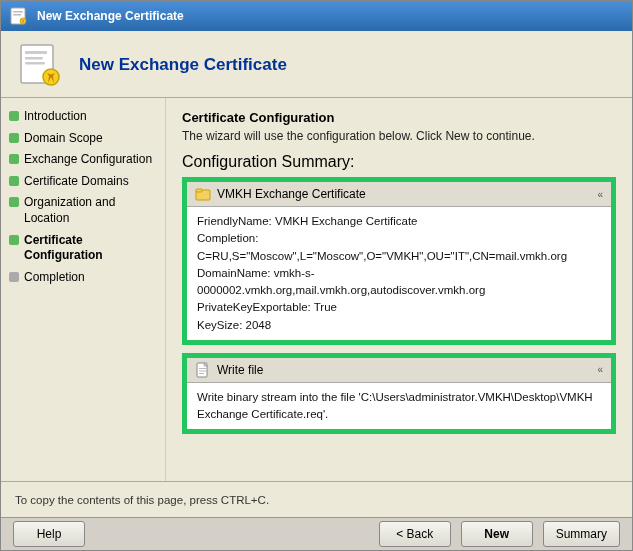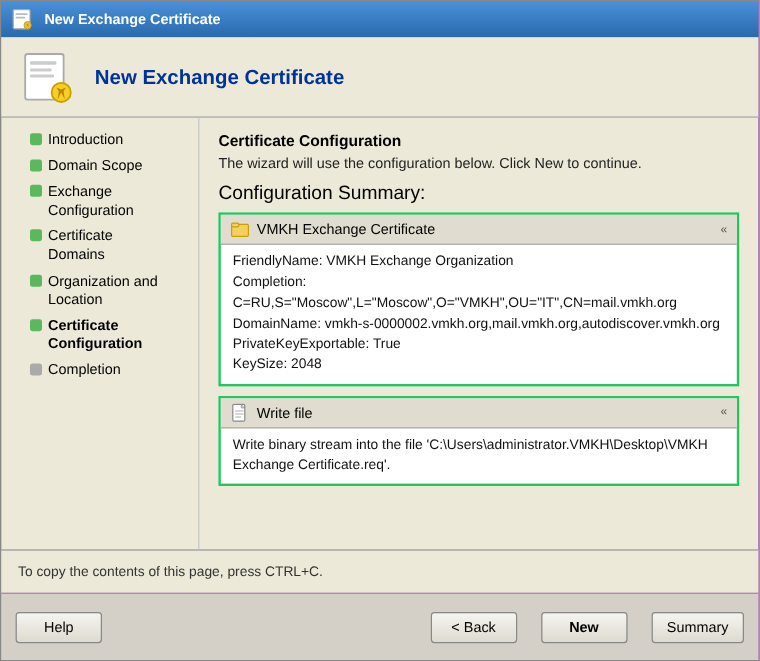--- a/index.html
+++ b/index.html
@@ -56,21 +56,21 @@
     }
     .main-content {
       display: flex;
       flex: 1;
       overflow: hidden;
     }
     .sidebar {
       width: 165px;
       background: #ece9d8;
       border-right: 1px solid #ccc;
-      padding: 8px 16px;
+      padding: 8px 0;
       flex-shrink: 0;
     }
     .sidebar-item {
       display: flex;
       align-items: flex-start;
       padding: 3px 8px;
       cursor: pointer;
       gap: 5px;
       line-height: 1.3;
     }
@@ -105,21 +105,21 @@
       font-size: 12px;
       margin-bottom: 10px;
       color: #222;
     }
     .config-summary-label {
       font-size: 16px;
       margin-bottom: 6px;
       font-weight: normal;
     }
     .config-panel {
-      border: 2px solid #22c55e;
+      border: 5px solid #22c55e;
       background: #fff;
       margin-bottom: 8px;
     }
     .config-panel-header {
       background: #e0ddd0;
       border-bottom: 1px solid #aaa;
       padding: 4px 8px;
       display: flex;
       align-items: center;
       justify-content: space-between;
@@ -154,21 +154,21 @@
       background: #ece9d8;
       border-top: 1px solid #aaa;
       display: flex;
       align-items: center;
       padding: 0 14px;
       font-size: 11.5px;
       color: #333;
       flex-shrink: 0;
     }
     .footer-bar {
-      height: 56px;
+      height: 33px;
       background: #d4d0c8;
       border-top: 1px solid #999;
       display: flex;
       align-items: center;
       justify-content: space-between;
       padding: 0 12px;
       flex-shrink: 0;
     }
     .btn {
       height: 26px;
@@ -176,21 +176,21 @@
       background: linear-gradient(to bottom, #f5f4ef, #dddbd0);
       border: 1px solid #888;
       border-radius: 3px;
       font-size: 12px;
       cursor: pointer;
       padding: 0 12px;
       color: #000;
     }
     .btn-group {
       display: flex;
-      gap: 20px;
+      gap: 10px;
       justify-content: center;
     }
     .new-btn {
       font-weight: bold;
     }
   </style>
 </head>
 <body>
 
 <div class="window">
@@ -264,21 +264,21 @@
 
             <svg class="panel-icon" viewBox="0 0 16 16">
               <rect x="1" y="4" width="14" height="10" rx="1" fill="#f5d060" stroke="#c8a000" stroke-width="1"></rect>
               <rect x="1" y="3" width="6" height="3" rx="1" fill="#f5d060" stroke="#c8a000" stroke-width="1"></rect>
             </svg>
             <span class="panel-title">VMKH Exchange Certificate</span>
           </div>
           <span class="collapse-btn">«</span>
         </div>
         <div class="config-panel-body">
-          <div>FriendlyName: VMKH Exchange Organization</div>
+          <div>FriendlyName: VMKH Exchange Certificate</div>
           <div>Completion:</div>
           <div>C=RU,S="Moscow",L="Moscow",O="VMKH",OU="IT",CN=mail.vmkh.org</div>
           <div>DomainName: vmkh-s-0000002.vmkh.org,mail.vmkh.org,autodiscover.vmkh.org</div>
           <div>PrivateKeyExportable: True</div>
           <div>KeySize: 2048</div>
         </div>
       </div>
 
       <div class="config-panel">
         <div class="config-panel-header">

